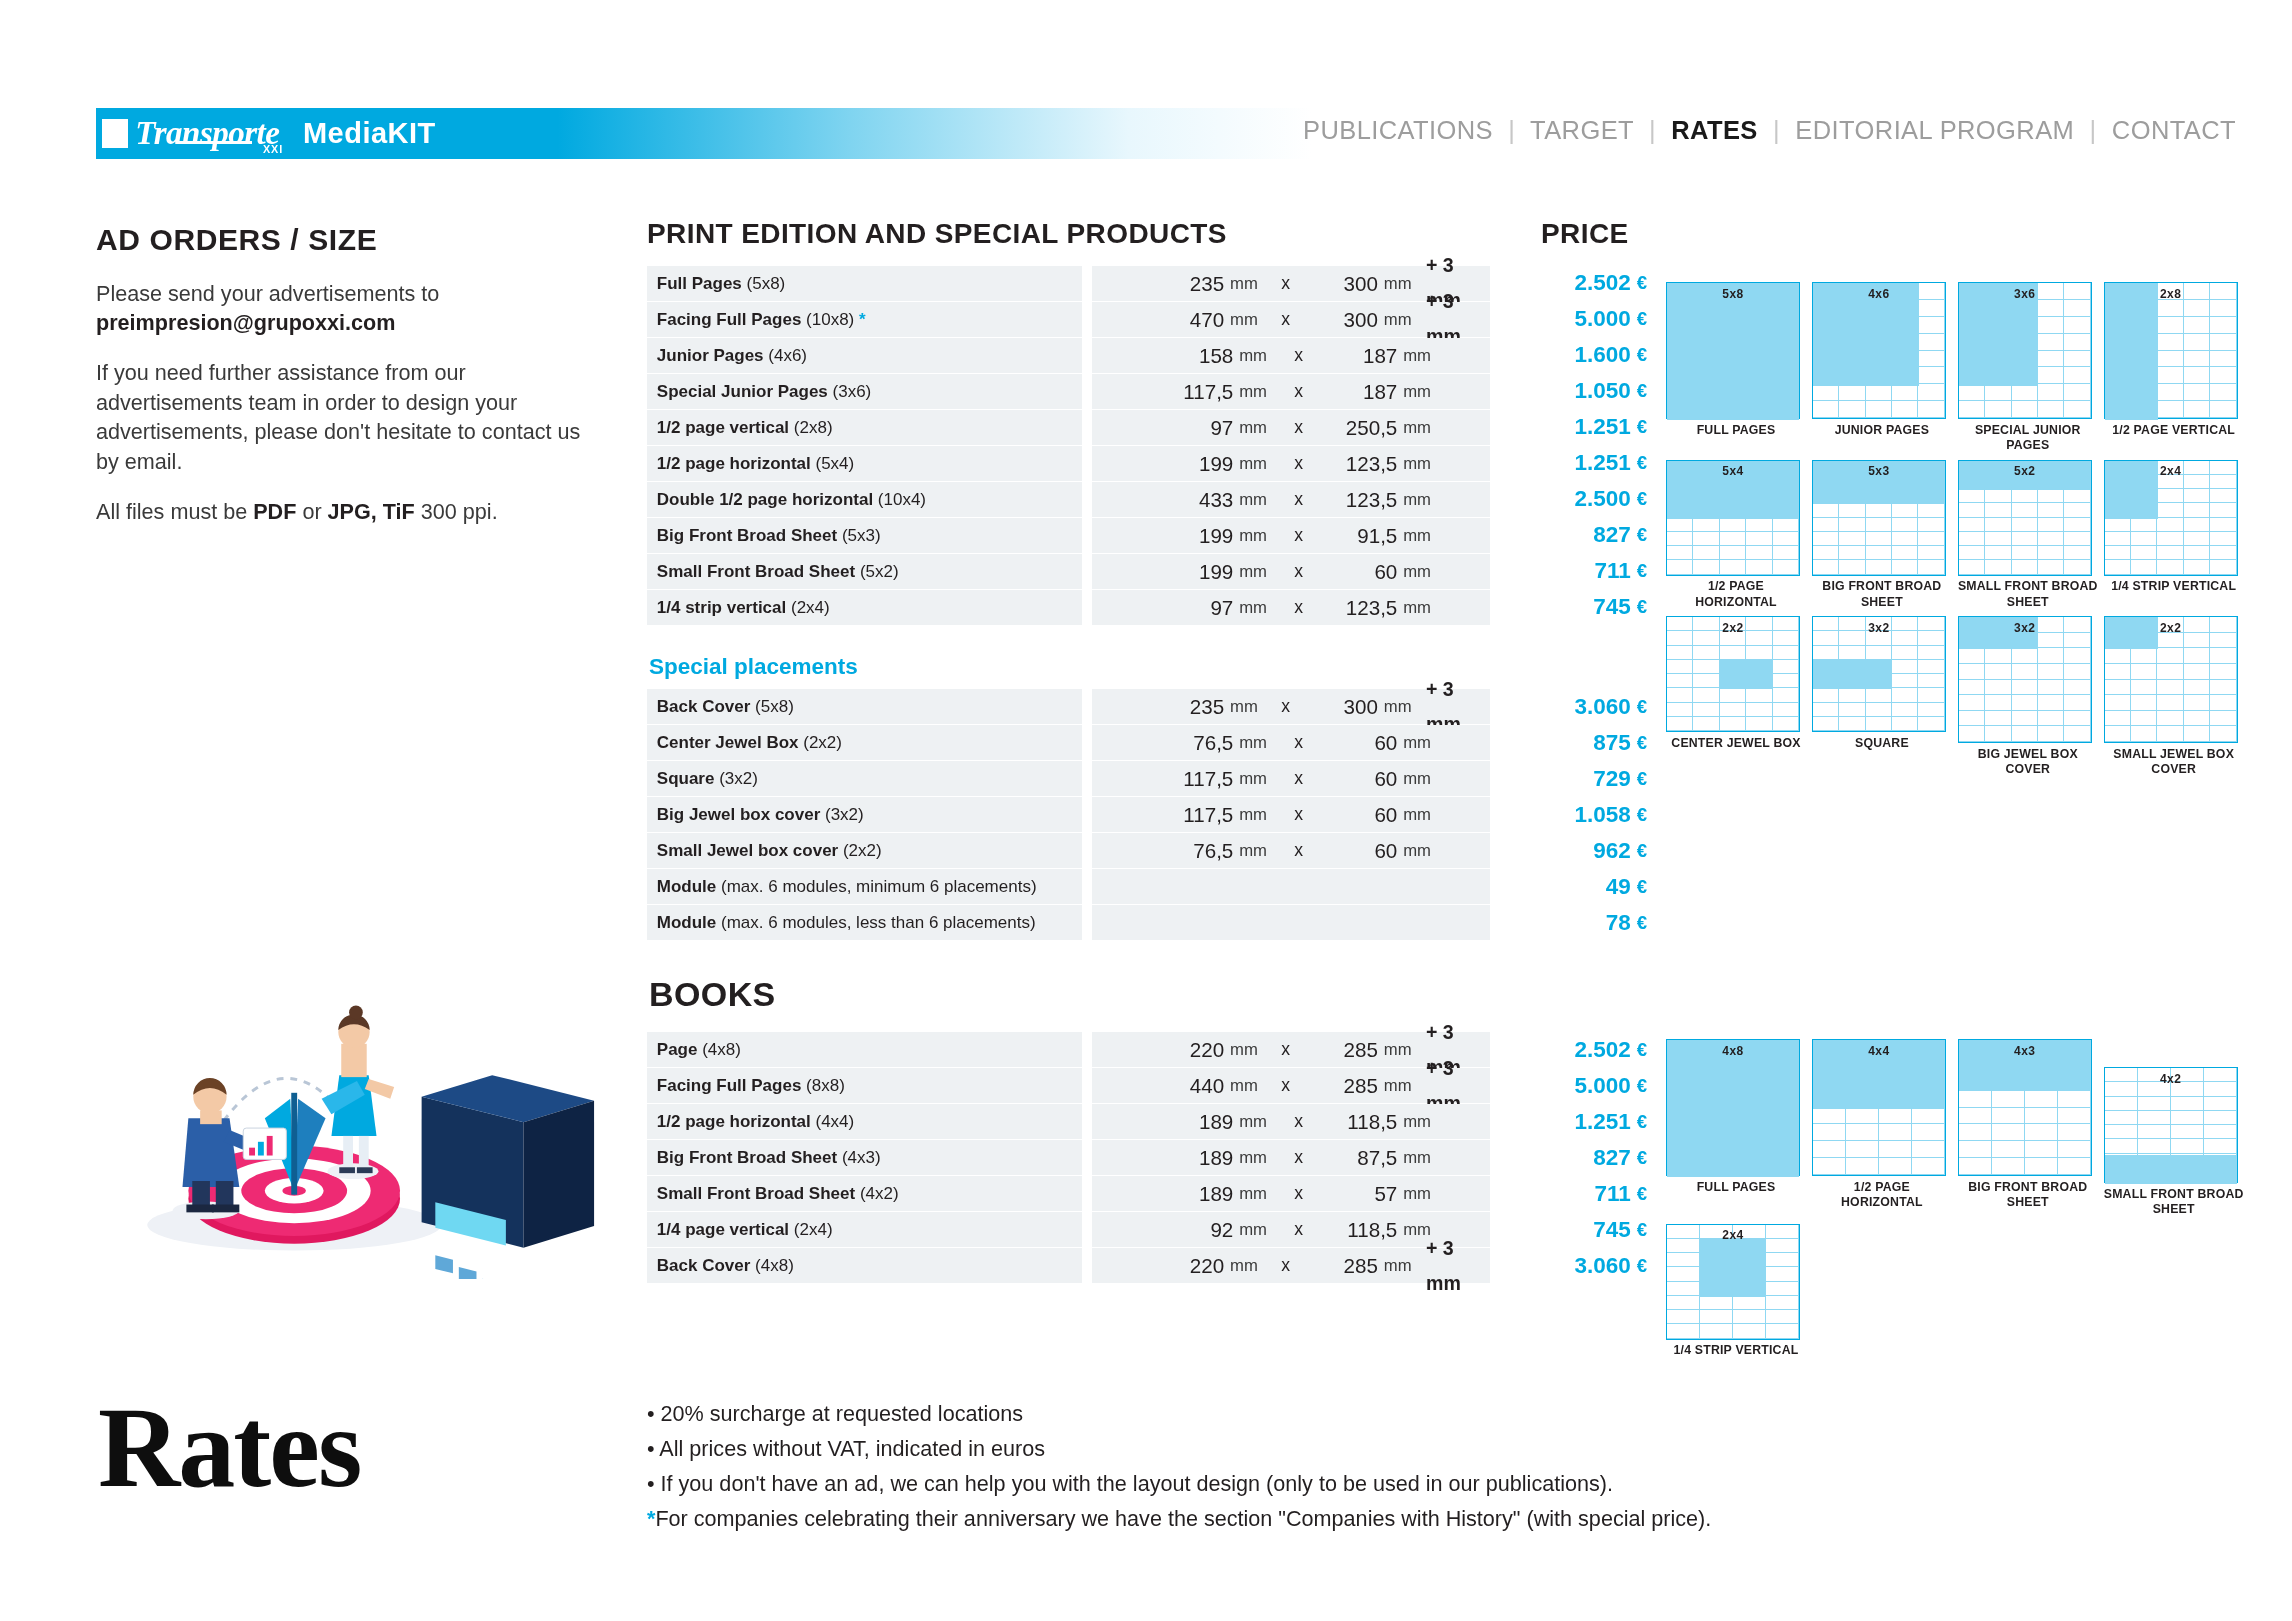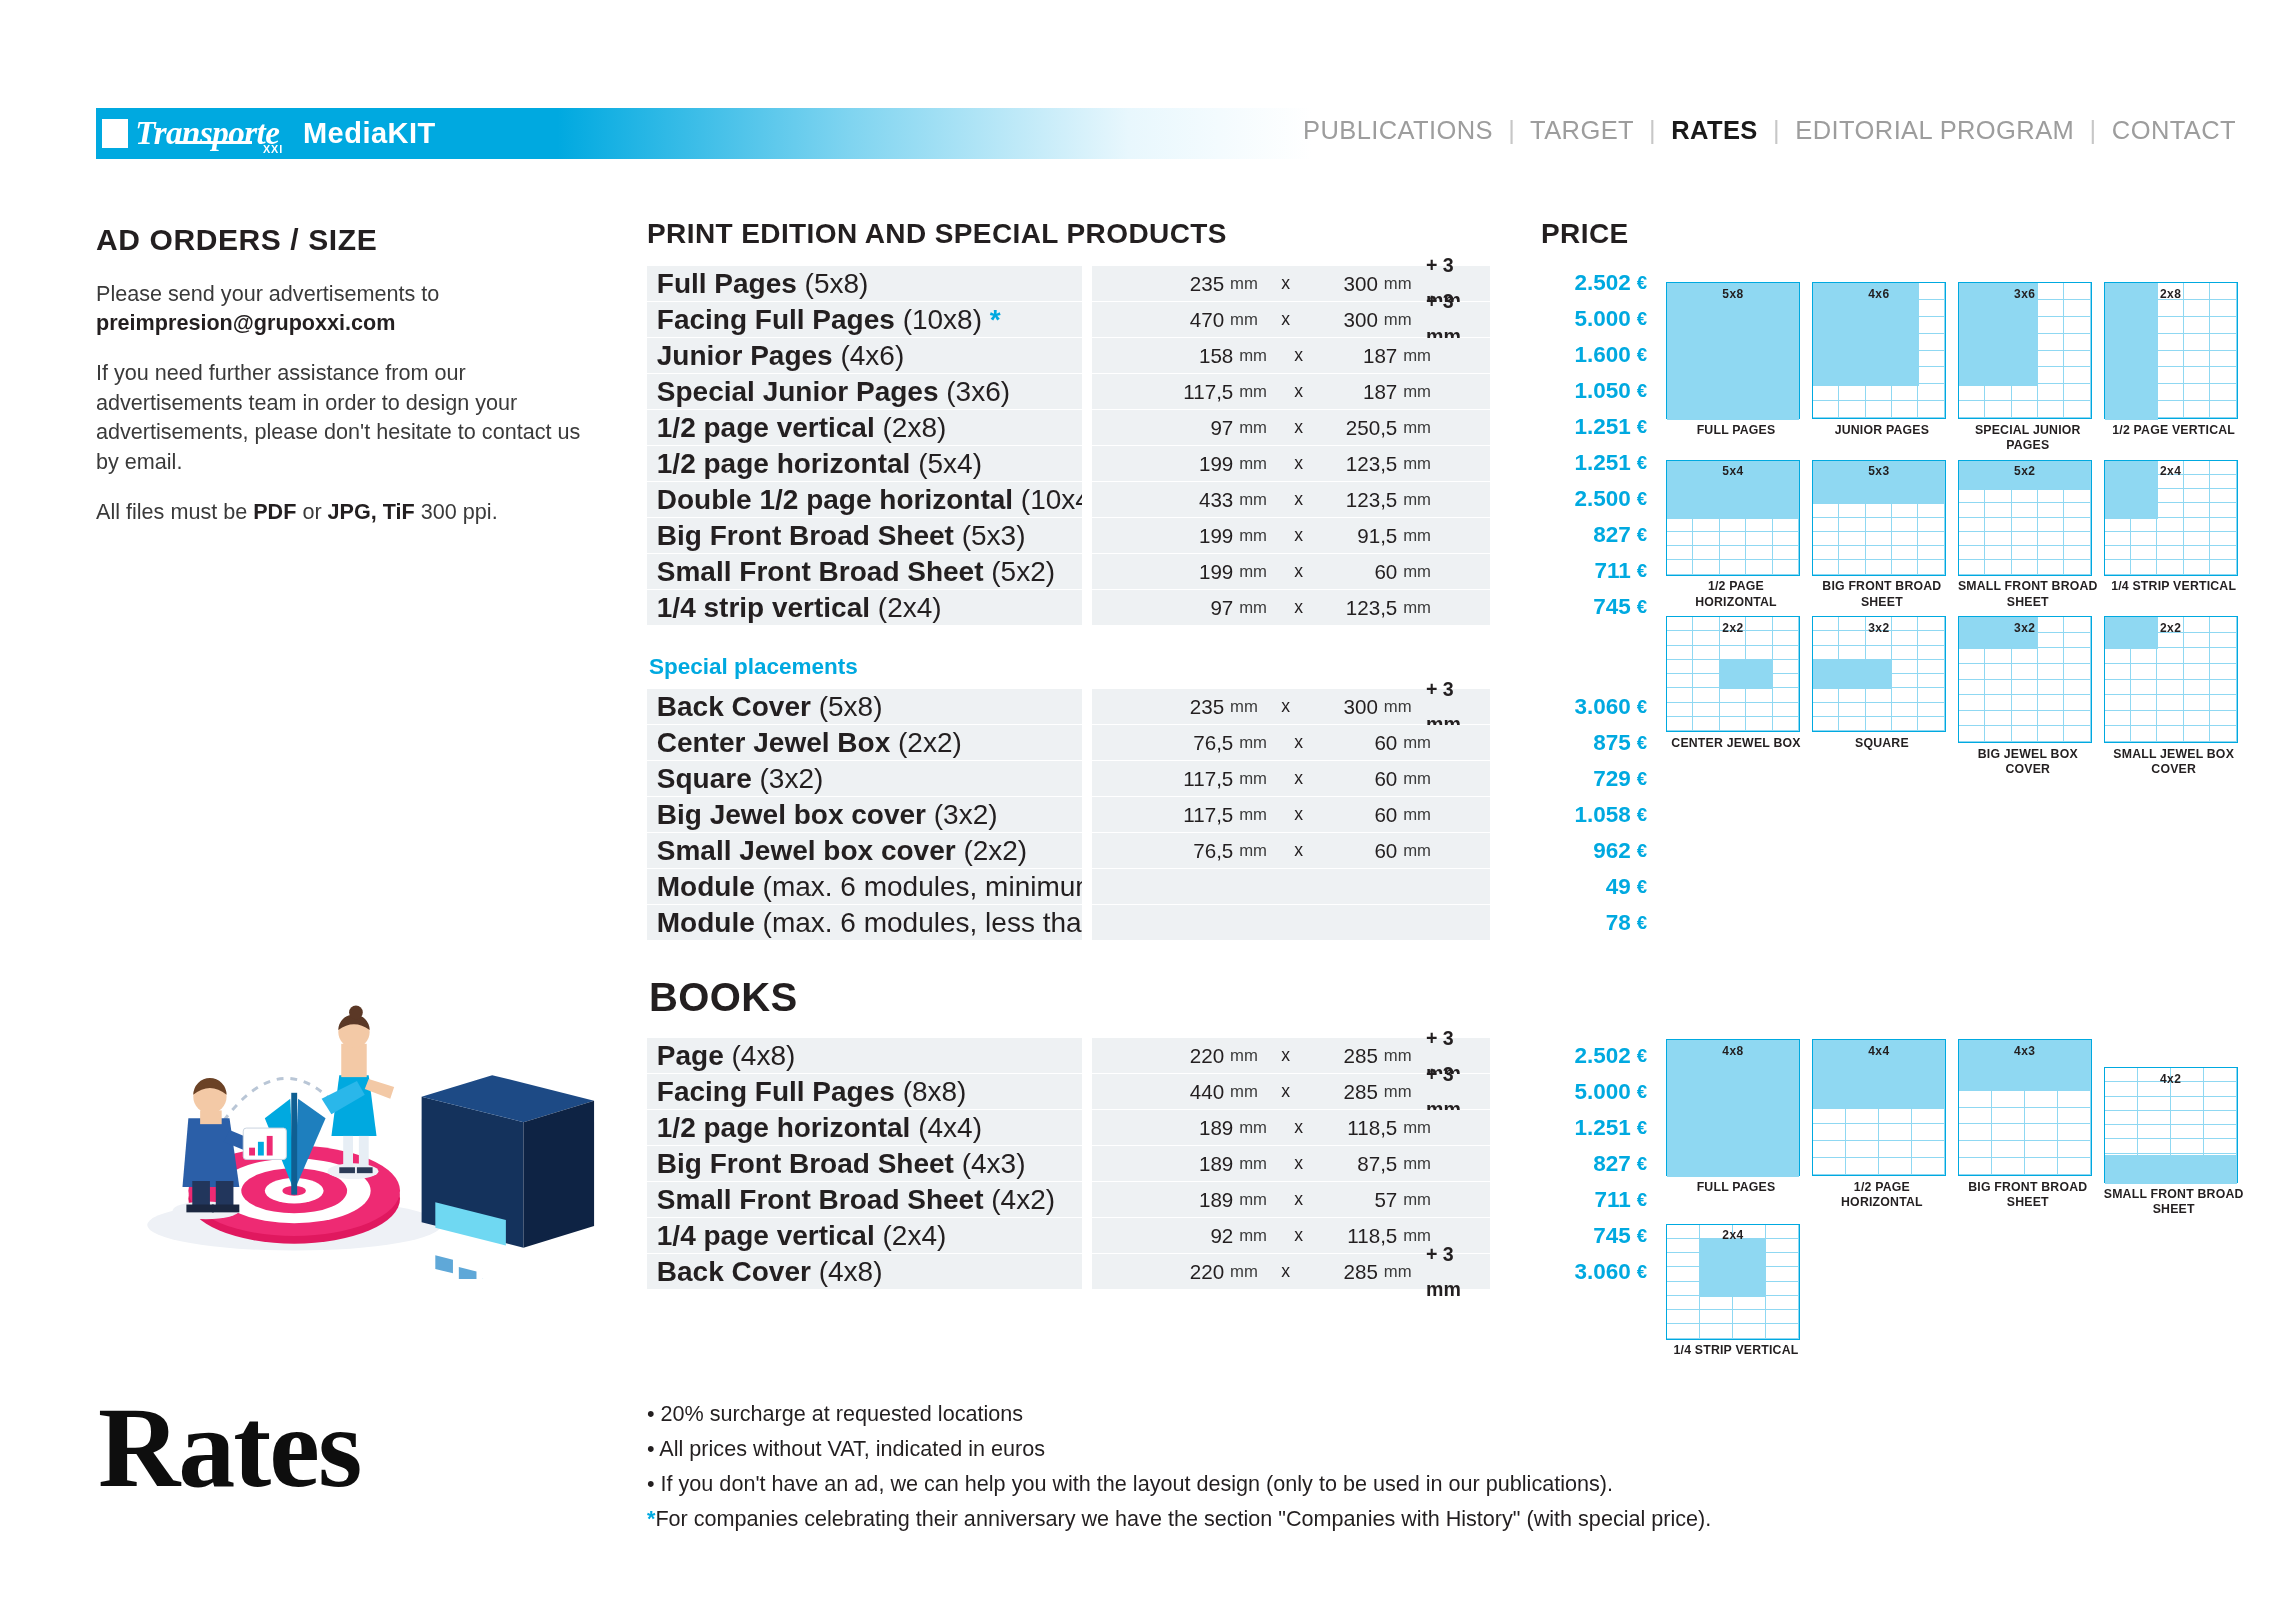--- a/index.html
+++ b/index.html
@@ -84,21 +84,21 @@
   }
   .price-head {
     position: absolute; left: 1541px; top: 218px;
     font-size: 28px; font-weight: bold; color: #231f20; letter-spacing: 0.4px;
   }
   .row {
     display: flex; align-items: center; height: 35px; margin-bottom: 1px;
   }
   .row .name {
     width: 451px; background: #eef1f3; height: 35px; line-height: 35px;
-    padding-left: 9.8px; font-size: 28px; font-weight: bold; color: #231f20;
+    padding-left: 9.8px; font-size: 17px; font-weight: bold; color: #231f20;
     white-space: nowrap; overflow: hidden;
   }
   .row .name span.reg { font-weight: normal; }
   .row .name span.star { color: #00a9e0; font-weight: bold; }
   .row .dims {
     width: 412px; background: #eef1f3; height: 35px; line-height: 35px;
     margin-left: 9.8px; font-size: 20.6px; color: #231f20;
     display: flex; align-items: center;
   }
   .dims .w { width: 147px; text-align: right; padding-right: 5.9px; }
@@ -107,21 +107,21 @@
   .dims .h { width: 90px; text-align: right; padding-right: 5.9px; }
   .dims .u2 { width: 45px; font-size: 16.7px; color: #3a3a3a; }
   .dims .bleed { font-size: 19.6px; font-weight: bold; color: #231f20; }
   .price-cell { display:flex; align-items:center; justify-content:flex-end; width:157px; margin-left:5.9px;}
   .price-cell .val { font-size: 22.5px; font-weight: bold; color:#00a9e0; }
   .price-cell .eur { font-size: 18.6px; font-weight: bold; color:#00a9e0; margin-left:5.9px;}
 
   .special-label {
     font-size: 22.5px; font-weight: bold; color: #00a9e0; margin: 29px 0 9.8px 2px;
   }
-  .books-title { font-size: 40px; font-weight: bold; margin: 35px 0 17.6px 2px; letter-spacing:0.4px;}
+  .books-title { font-size: 34px; font-weight: bold; margin: 35px 0 17.6px 2px; letter-spacing:0.4px;}
 
   
   .diagrams { position: absolute; left: 1666px; top: 282px; width: 588px; }
   .dgrid { display: flex; flex-wrap: wrap; }
   .dcell { width: 140px; margin-right: 5.9px; margin-bottom: 5.9px; }
   .dbox {
     position: relative; width: 134px; border: 1px solid #00a9e0; background: #ffffff;
   }
   .dbox .label {
     position: absolute; left: 0; right: 0; top: 3.9px; text-align: center;

